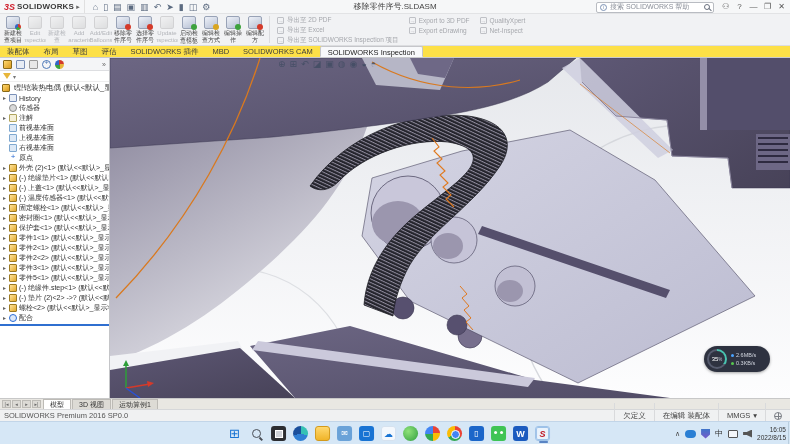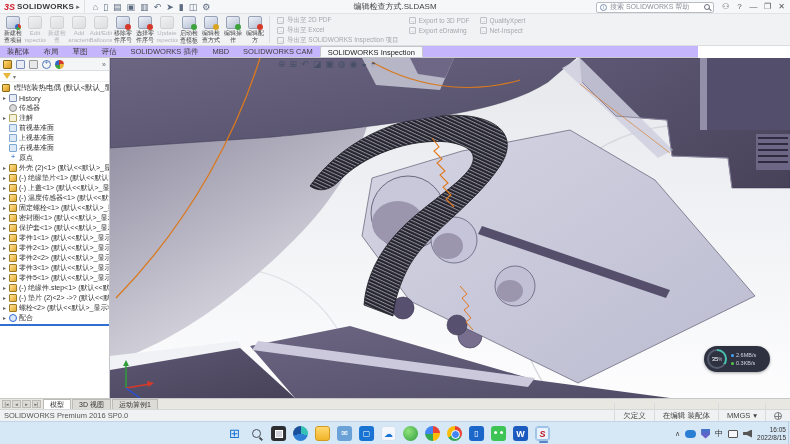--- a/index.html
+++ b/index.html
@@ -45,21 +45,21 @@
   .rb-btn.off{color:#b3b5ba;}
   .rb-btn.off .rbi{opacity:.38;filter:grayscale(1);}
   .rb-sep{width:1px;background:#dadbde;margin:2px 1px;}
   .exp-cols{display:flex;gap:10px;padding:2px 6px;}
   .exp-col{display:flex;flex-direction:column;justify-content:flex-start;gap:1px;}
   .exp-item{display:flex;align-items:center;gap:3px;font-size:6.5px;color:#a6a8ad;height:9px;white-space:nowrap;}
   .exp-ico{width:7px;height:7px;border:1px solid #bfc1c6;border-radius:1px;position:relative;flex:none;
            color:#bfc1c6;font-size:6px;line-height:6px;text-align:center;}
 
   
-  .tabrow{position:absolute;left:0;top:46px;width:698px;height:12px;background:#c4b5fd;
+  .tabrow{position:absolute;left:0;top:46px;width:790px;height:12px;background:#fde047;
           border-bottom:1px solid #c9cacd;display:flex;align-items:flex-end;font-size:7.5px;}
   .rtab{padding:0 7px;height:11px;line-height:11px;color:#3c3c3c;white-space:nowrap;}
   .rtab.active{background:#f8f9fb;border:1px solid #c5c6ca;border-bottom:1px solid #f8f9fb;
                border-radius:2px 2px 0 0;color:#222;}
 
   
   .main{position:absolute;left:0;top:58px;width:790px;height:340px;display:flex;}
   .tree{width:110px;height:100%;background:#fff;border-right:1px solid #c4c5c8;overflow:hidden;flex:none;}
   .tree-tabs{height:13px;display:flex;align-items:center;gap:4px;padding:0 3px;background:#f4f5f7;
              border-bottom:1px solid #dddee1;}
@@ -196,21 +196,21 @@
         <span class="qico">▯</span>
         <span class="qico">▤</span>
         <span class="qico">▣</span>
         <span class="qico">▥</span>
         <span class="qico">↶</span>
         <span class="qico">➤</span>
         <span class="qico">▮</span>
         <span class="qico">◫</span>
         <span class="qico">⚙</span>
       </div>
-    <div class="tb-title">编辑检查方式.SLDASM</div>
+    <div class="tb-title">移除零件序号.SLDASM</div>
     <div class="tb-right">
       <div class="searchbox">
         <span class="si-info">i</span>
         <span>搜索 SOLIDWORKS 帮助</span>
         <span class="si-mag"></span>
       </div>
       <div style="display:flex;gap:1px;">
 
       <span class="wbtn">⚇</span>
           <span class="wbtn">?</span>

